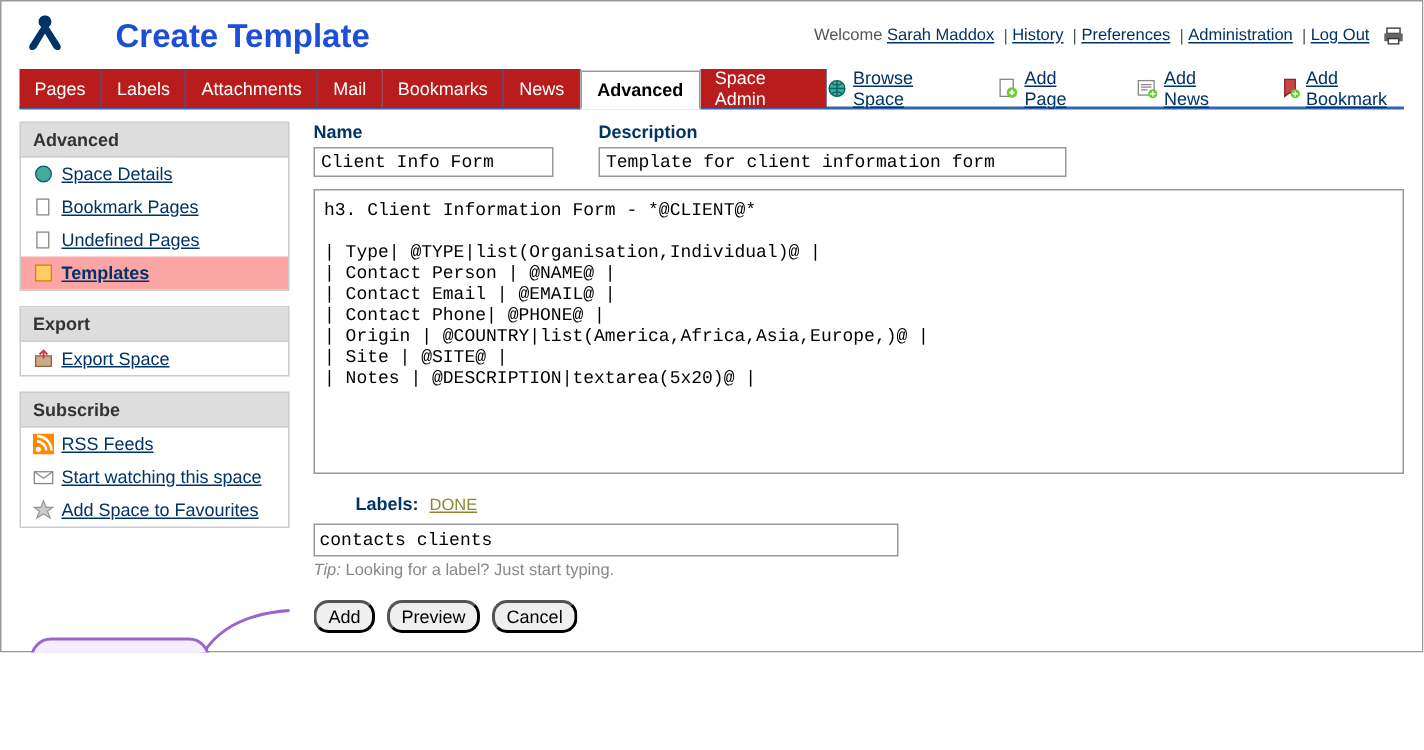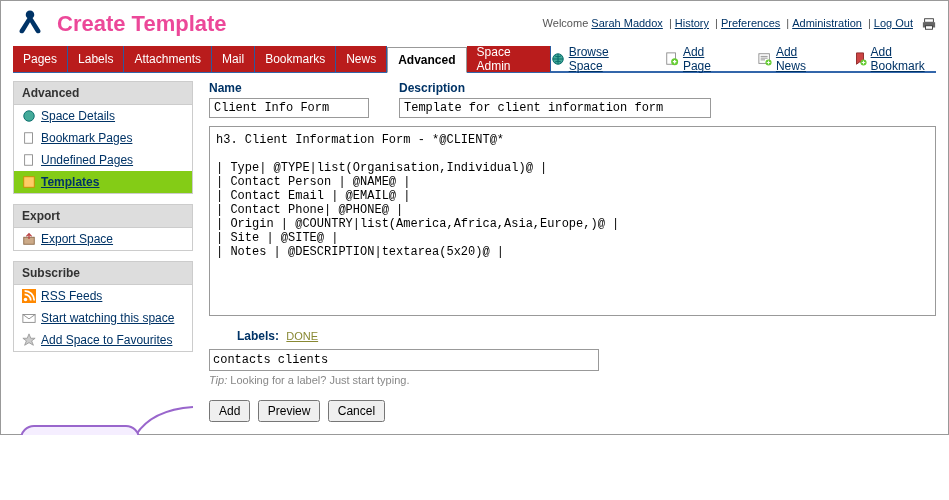--- a/index.html
+++ b/index.html
@@ -1,52 +1,52 @@
 <!DOCTYPE html>
 <html><head>
 <meta charset="utf-8">
 <style>
 * { box-sizing: border-box; margin: 0; padding: 0; }
 body { font-family: Arial, Helvetica, sans-serif; font-size: 12px; color: #333; background: #fff; width: 949px; }
 .page { border: 1px solid #999; padding: 6px 12px 12px; }
 .topbar { display: flex; align-items: center; justify-content: space-between; margin-bottom: 6px; }
 .topbar-left { display: flex; align-items: center; gap: 10px; }
 .logo { width: 34px; height: 34px; }
-.title { color: #ec4899; font-size: 22px; font-weight: bold; }
+.title { color: #1d4ed8; font-size: 22px; font-weight: bold; margin-left: 20px; }
 .topbar-right { font-size: 11px; color: #555; }
 .topbar-right a { color: #003366; text-decoration: underline; cursor: pointer; }
 .topbar-right span.sep { margin: 0 3px; }
 .print-icon { display: inline-block; vertical-align: middle; margin-left: 6px; }
 .tabs { display: flex; align-items: center; border-bottom: 2px solid #3366aa; margin-bottom: 8px; height: 26px; }
 .tab { background: #b91c1c; color: #fff; padding: 5px 10px; font-size: 12px; border-right: 1px solid #2a5a9e; cursor: pointer; height: 26px; display: flex; align-items: center; }
 .tab.active { background: #fff; color: #000; border: 1px solid #999; border-bottom: 1px solid #fff; position: relative; top: 1px; font-weight: bold; }
 .actionbar { margin-left: auto; display: flex; align-items: center; gap: 32px; font-size: 12px; }
 .actionbar a { color: #003366; text-decoration: underline; cursor: pointer; display: flex; align-items: center; gap: 4px; }
 .ico { width: 14px; height: 14px; display: inline-block; flex-shrink: 0; }
 .content { display: flex; gap: 16px; }
 .sidebar { width: 180px; flex-shrink: 0; }
 .panel { border: 1px solid #ccc; margin-bottom: 10px; }
 .panel-header { background: #ddd; padding: 4px 8px; font-weight: bold; font-size: 12px; border-bottom: 1px solid #ccc; }
 .panel-body a { display: flex; align-items: center; gap: 5px; padding: 4px 8px; color: #003366; text-decoration: underline; cursor: pointer; font-size: 12px; }
-.panel-body a.active { background: #84cc16; font-weight: bold; }
+.panel-body a.active { background: #fca5a5; font-weight: bold; }
 .main { flex: 1; }
 .fieldrow { display: flex; gap: 30px; margin-bottom: 8px; }
 .field label { color: #003366; font-weight: bold; font-size: 12px; display: block; margin-bottom: 3px; }
 .field input { font-family: 'Courier New', monospace; font-size: 12px; padding: 2px 4px; border: 1px solid #999; }
 .field input.name { width: 160px; }
 .field input.desc { width: 312px; }
 .editor { width: 100%; height: 190px; font-family: 'Courier New', monospace; font-size: 12px; padding: 6px; border: 1px solid #999; resize: none; overflow-y: scroll; }
 .labels-section { margin-top: 10px; }
 .labels-title { color: #003366; font-weight: bold; font-size: 12px; margin-left: 28px; }
 .done { color: #888833; font-size: 11px; margin-left: 4px; text-decoration: underline; }
 .labels-input { width: 390px; font-family: 'Courier New', monospace; font-size: 12px; padding: 3px; border: 1px solid #999; margin-top: 6px; }
 .tip { color: #888; font-size: 11px; margin-top: 3px; }
 .tip i { font-style: italic; }
 .btnrow { margin-top: 14px; }
-.btnrow button { font-size: 12px; padding: 2px 8px; margin-right: 4px; cursor: pointer; }
+.btnrow button { font-size: 12px; padding: 2px 8px; margin-right: 4px; cursor: pointer; border-radius: 10px; }
 .callout { position: absolute; left: 20px; top: 425px; background: #f5eeff; border: 2px solid #9966cc; border-radius: 14px; padding: 10px 16px; color: #663399; font-size: 14px; width: 120px; }
 .callout-tail { position: absolute; left: 128px; top: 405px; width: 70px; height: 40px; }
 .wrapper { position: relative; }
 </style>
 </head>
 <body>
 
 <div class="wrapper">
 <div class="page">
 

